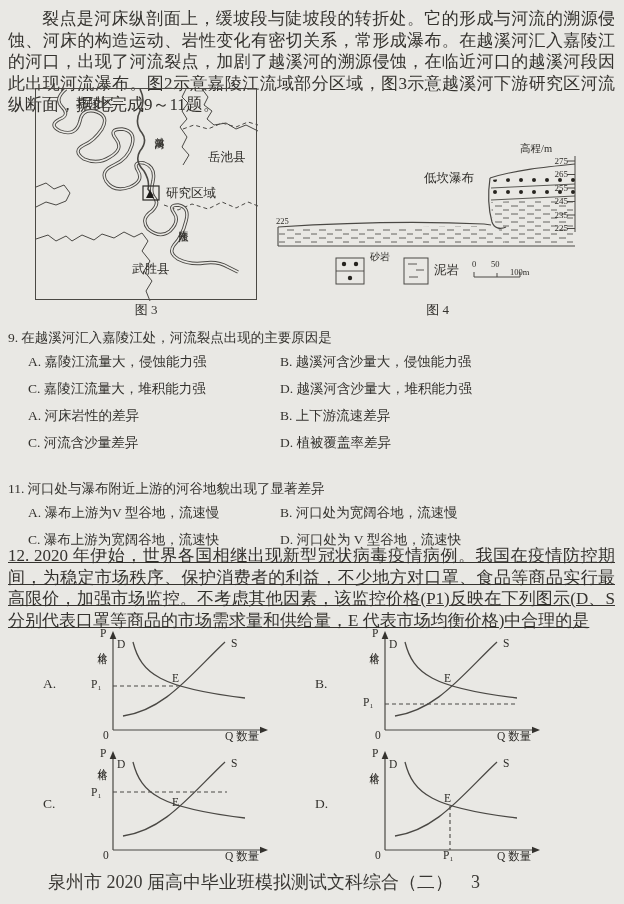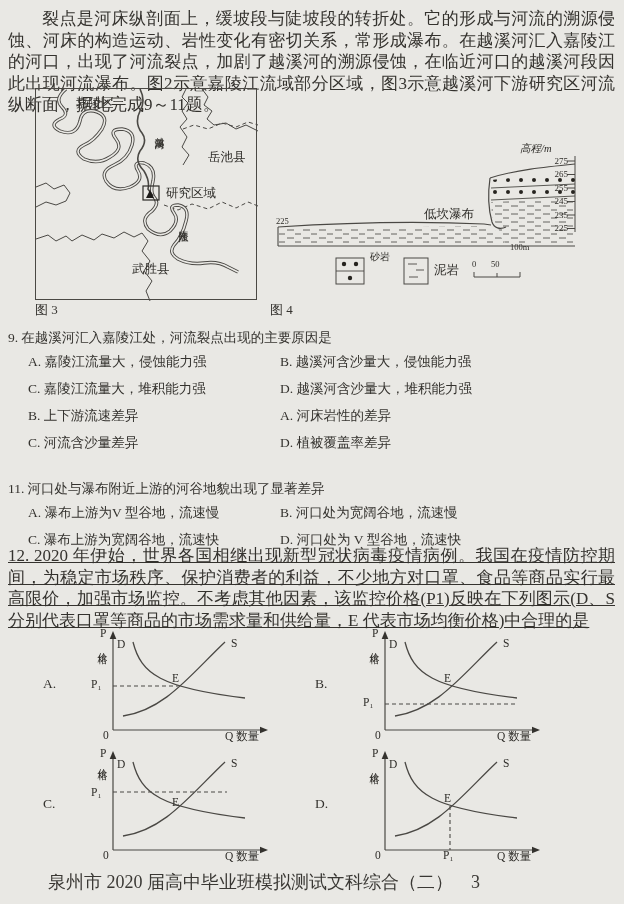--- a/index.html
+++ b/index.html
@@ -7,21 +7,21 @@
   body { background:#e9e8e4; font-family:"Liberation Serif","DejaVu Serif",serif; color:#34322e; }
   .page { position:relative; width:624px; height:904px; overflow:hidden; background:#e9e8e4; }
 
   .para { position:absolute; text-align:justify; font-size:17px; line-height:21.5px; }
   #intro { left:8px; top:8px; width:607px; text-indent:2em; }
   #q12-para { left:8px; top:545px; width:607px;text-decoration:underline; }
 
   .figure { position:absolute; }
   #fig3 { left:35px; top:88px; width:222px; height:212px; border:1.5px solid #4a4844; }
   #fig4 { left:270px; top:140px; width:335px; height:160px; }
-  .fig-caption { position:absolute; font-size:13px; }
+  .fig-caption { position:absolute; font-size:13px; text-align:center; }
   #fig3-cap { left:35px; top:301px; width:222px; }
   #fig4-cap { left:270px; top:301px; width:335px;font-family:Liberation Serif, serif; }
 
   .maplabel { position:absolute; font-size:12.5px; color:#2e2c28; white-space:nowrap; }
   .vert { writing-mode:vertical-rl; text-orientation:upright; letter-spacing:1px; }
 
   .qblock { position:absolute; left:8px; width:610px; font-size:13.5px; }
   #q9 { top:327px; } #q10 { top:403px; } #q11 { top:478px; }
   .stem { line-height:22px; }
   .qnum { margin-right:3px; }
@@ -130,51 +130,51 @@
           <line x1="139" y1="137" x2="148" y2="137"></line>
       </g>
 
       <g stroke="#4a4844" stroke-width="1">
         <line x1="204" y1="137" x2="250" y2="137"></line>
         <line x1="204" y1="132" x2="204" y2="137"></line>
           <line x1="227" y1="133" x2="227" y2="137"></line>
           <line x1="250" y1="132" x2="250" y2="137"></line>
       </g>
     </svg>
-    <span class="f4label" style="left:250px; top:2px; font-size:10.5px;font-style:italic;">高程/m</span>
+    <span class="f4label" style="left:250px; top:2px; font-size:10.5px;">高程/m</span>
     <span class="ticklab f4label" style="top:16px;">275</span>
     <span class="ticklab f4label" style="top:29px;text-align:right;">265</span>
     <span class="ticklab f4label" style="top:43px;">255</span>
     <span class="ticklab f4label" style="top:56px;">245</span>
     <span class="ticklab f4label" style="top:70px;">235</span>
     <span class="ticklab f4label" style="top:83px;">225</span>
-    <span class="f4label" style="left:154px; top:30px; font-size:12.5px;margin-top:36px;">低坎瀑布</span>
+    <span class="f4label" style="left:154px; top:30px; font-size:12.5px;">低坎瀑布</span>
     <span class="f4label" style="left:6px; top:76px; font-size:8.5px;">225</span>
     <span class="f4label" style="left:100px; top:110px; font-size:10px;">砂岩</span>
     <span class="f4label" style="left:164px; top:122px; font-size:12.5px;">泥岩</span>
     <span class="f4label" style="left:202px; top:119px; font-size:8.5px;">0</span>
     <span class="f4label" style="left:221px; top:119px; font-size:8.5px;">50</span>
-    <span class="f4label" style="left:240px; top:102px; font-size:8.5px;">100m</span>
+    <span class="f4label" style="left:240px; top:127px; font-size:8.5px;">100m</span>
   </div>
   <div id="fig4-cap" class="fig-caption">图 4</div>
 
   <div id="q9" class="qblock">
     <div class="stem"><span class="qnum">9.</span><span>在越溪河汇入嘉陵江处，河流裂点出现的主要原因是</span></div>
     <div class="opts">
       <div class="opt">A. 嘉陵江流量大，侵蚀能力强</div>
       <div class="opt">B. 越溪河含沙量大，侵蚀能力强</div>
       <div class="opt">C. 嘉陵江流量大，堆积能力强</div>
       <div class="opt">D. 越溪河含沙量大，堆积能力强</div>
     </div>
   </div>
 
   <div id="q10" class="qblock">
     <div class="opts">
+      <div class="opt">A. 河床岩性的差异</div>
       <div class="opt">B. 上下游流速差异</div>
-      <div class="opt">A. 河床岩性的差异</div>
       <div class="opt">C. 河流含沙量差异</div>
       <div class="opt">D. 植被覆盖率差异</div>
     </div>
   </div>
 
   <div id="q11" class="qblock">
     <div class="stem"><span class="qnum">11.</span><span>河口处与瀑布附近上游的河谷地貌出现了显著差异</span></div>
     <div class="opts">
       <div class="opt">A. 瀑布上游为V 型谷地，流速慢</div>
       <div class="opt">B. 河口处为宽阔谷地，流速慢</div>

